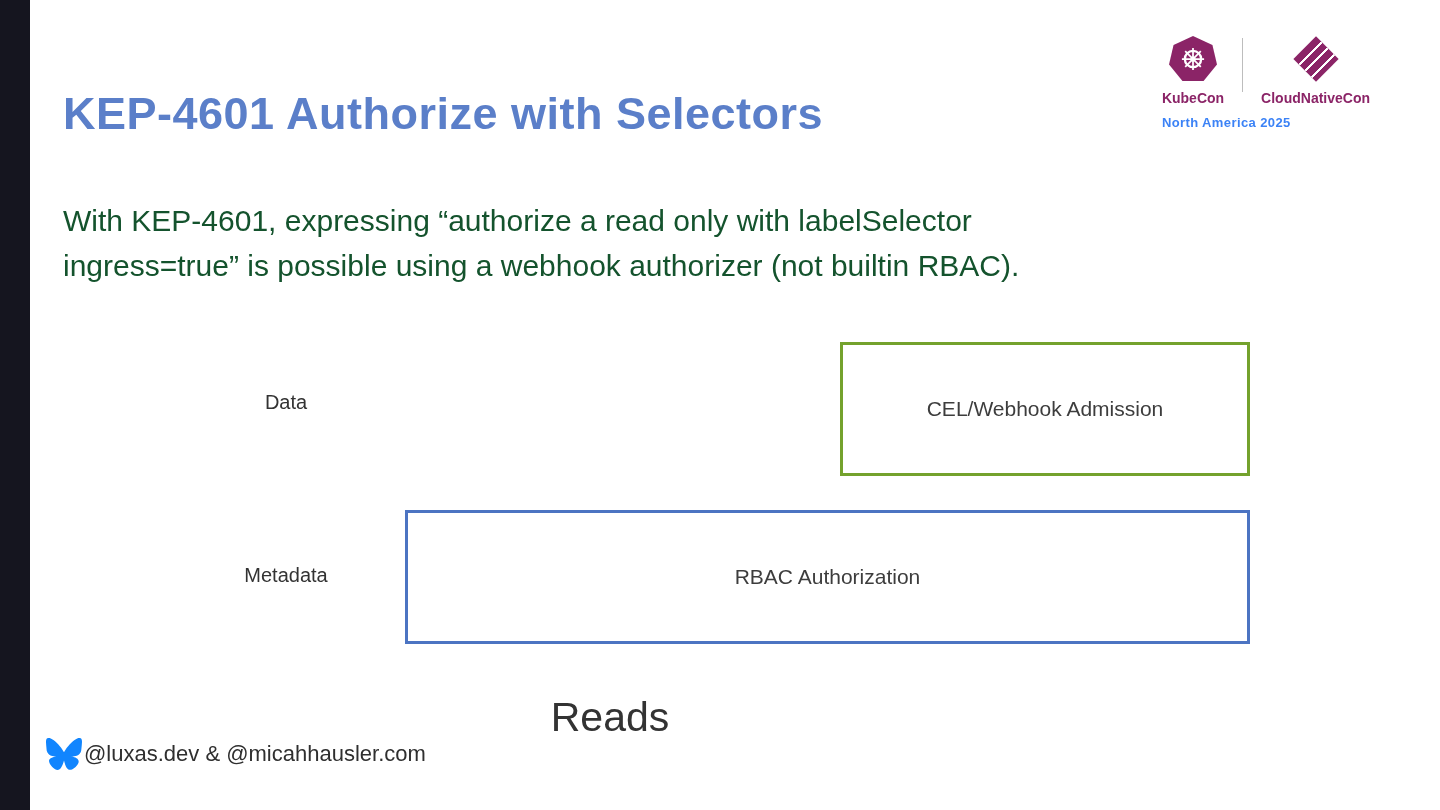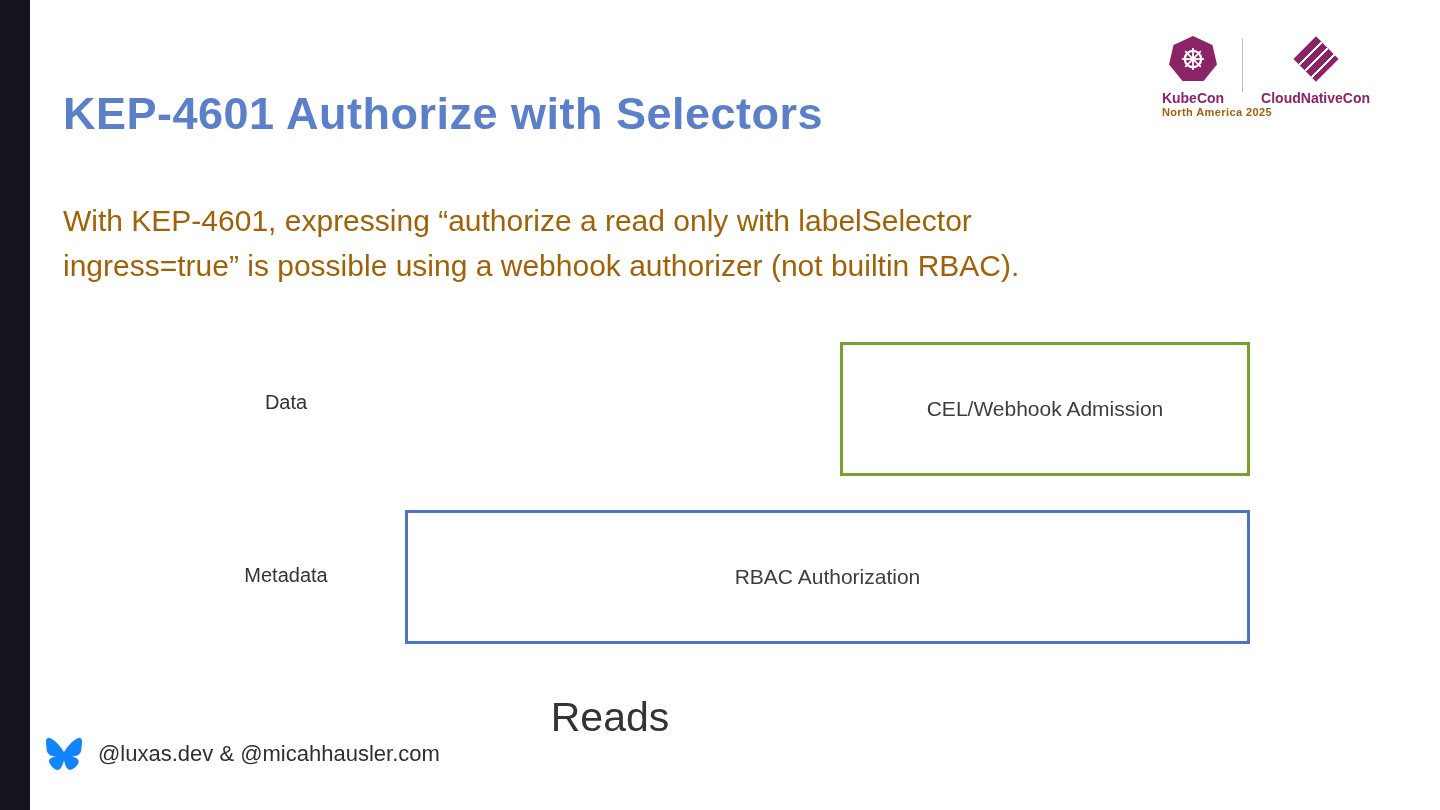--- a/index.html
+++ b/index.html
@@ -81,34 +81,35 @@
     font-weight: bold;
     color: #8b2467;
     white-space: nowrap;
   }
   .logo-divider {
     width: 1px;
     background: #bdbdbd;
     margin: 2px 0 14px 0;
   }
   .event-name {
-    font-size: 11px;
+    margin-top: 9px;
+    font-size: 13px;
     font-weight: bold;
-    color: #a16207;
+    color: #3b82f6;
     letter-spacing: 0.4px;
     white-space: nowrap;
   }
 
   
   .body-text {
     position: absolute;
     left: 63px; top: 198px;
     font-size: 30px;
     line-height: 45px;
-    color: #a16207;
+    color: #14532d;
   }
   .body-text span { display: block; }
 
   
   .row-label {
     position: absolute;
     width: 240px;
     left: 166px;
     text-align: center;
     font-size: 20px;
@@ -155,21 +156,20 @@
   }
   .col-label.reads { left: 480px; }
   .col-label.writes { left: 915px; }
 
   
   .footer {
     position: absolute;
     left: 44px; top: 736px;
     display: flex;
     align-items: center;
-    gap: 14px;
   }
   .bluesky-icon { width: 40px; height: 36px; }
   .footer-handle {
     font-size: 22px;
     color: #2f2f2f;
   }
 </style>
 </head>
 <body>
 

